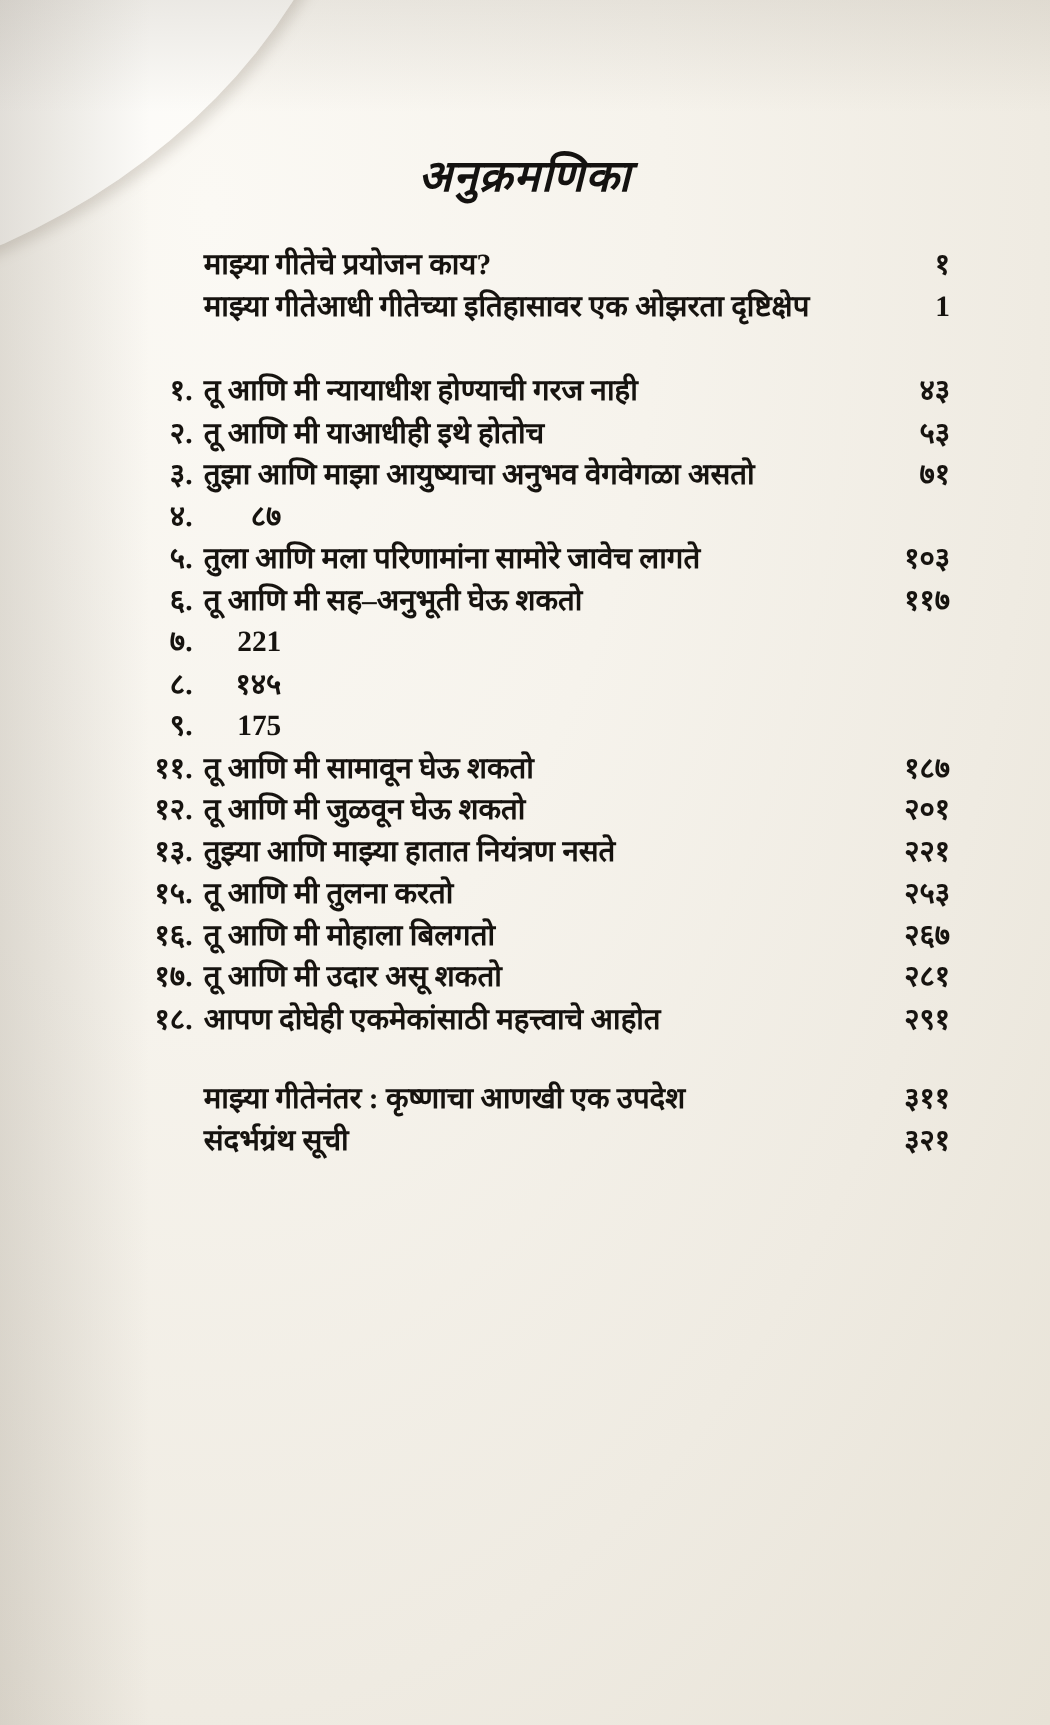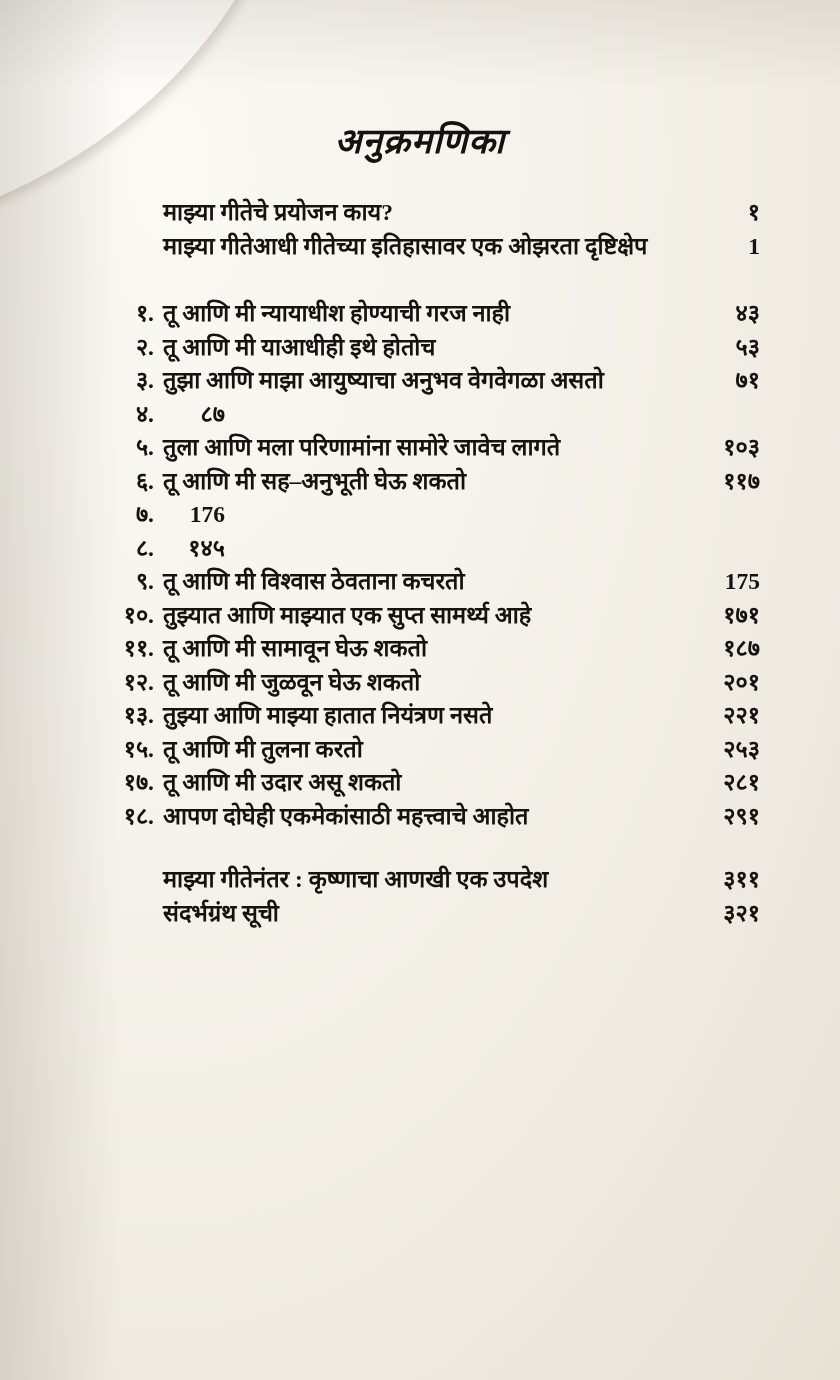--- a/index.html
+++ b/index.html
@@ -157,35 +157,29 @@
       <span class="text">तुला आणि मला परिणामांना सामोरे जावेच लागते</span>
       <span class="page">१०३</span>
     </div>
     <div class="entry">
       <span class="num">६.</span>
       <span class="text">तू आणि मी सह–अनुभूती घेऊ शकतो</span>
       <span class="page">११७</span>
     </div>
     <div class="entry">
       <span class="num">७.</span>
-      <span class="page">176</span>
+      <span class="page">221</span>
     </div>
     <div class="entry">
       <span class="num">८.</span>
       <span class="page">१४५</span>
     </div>
     <div class="entry">
       <span class="num">९.</span>
-      <span class="text">तू आणि मी विश्वास ठेवताना कचरतो</span>
       <span class="page">175</span>
-    </div>
-    <div class="entry">
-      <span class="num">१०.</span>
-      <span class="text">तुझ्यात आणि माझ्यात एक सुप्त सामर्थ्य आहे</span>
-      <span class="page">१७१</span>
     </div>
     <div class="entry">
       <span class="num">११.</span>
       <span class="text">तू आणि मी सामावून घेऊ शकतो</span>
       <span class="page">१८७</span>
     </div>
     <div class="entry">
       <span class="num">१२.</span>
       <span class="text">तू आणि मी जुळवून घेऊ शकतो</span>
       <span class="page">२०१</span>
@@ -194,20 +188,25 @@
       <span class="num">१३.</span>
       <span class="text">तुझ्या आणि माझ्या हातात नियंत्रण नसते</span>
       <span class="page">२२१</span>
     </div>
     <div class="entry">
       <span class="num">१५.</span>
       <span class="text">तू आणि मी तुलना करतो</span>
       <span class="page">२५३</span>
     </div>
     <div class="entry">
+      <span class="num">१६.</span>
+      <span class="text">तू आणि मी मोहाला बिलगतो</span>
+      <span class="page">२६७</span>
+    </div>
+    <div class="entry">
       <span class="num">१७.</span>
       <span class="text">तू आणि मी उदार असू शकतो</span>
       <span class="page">२८१</span>
     </div>
     <div class="entry">
       <span class="num">१८.</span>
       <span class="text">आपण दोघेही एकमेकांसाठी महत्त्वाचे आहोत</span>
       <span class="page">२९१</span>
     </div>
   </div>

